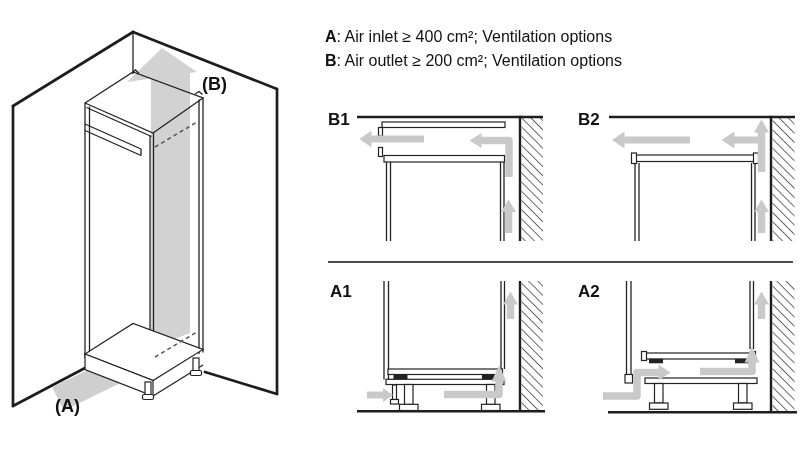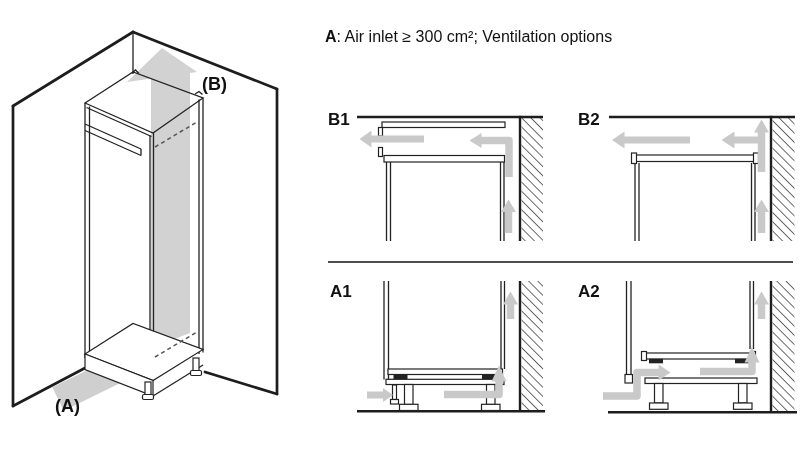--- a/index.html
+++ b/index.html
@@ -211,16 +211,19 @@
         <polygon class="ar" points="670.5,372.5 658.5,364.5 658.5,380.5"></polygon>
         <path class="as" d="M700,371.5 L752,371.5 L752,362"></path>
         <polygon class="ar" points="752,346.5 744.5,362.5 759.5,362.5"></polygon>
         <path class="as" d="M761.5,319 L761.5,304"></path>
         <polygon class="ar" points="761.5,291.5 754,304.5 769,304.5"></polygon>
       </g>
     </g>
   </svg>
 
   <div class="hdr" style="top:25px">
-    <b>A</b><span>: Air inlet ≥ 300 cm²; Ventilation options</span>
+    <b>A</b><span>: Air inlet ≥ 400 cm²; Ventilation options</span>
   </div>
+  <div class="hdr" style="top:49px">
+    <b>B</b><span>: Air outlet ≥ 200 cm²; Ventilation options</span>
+  </div>
 
 </div>
 
 </body></html>

